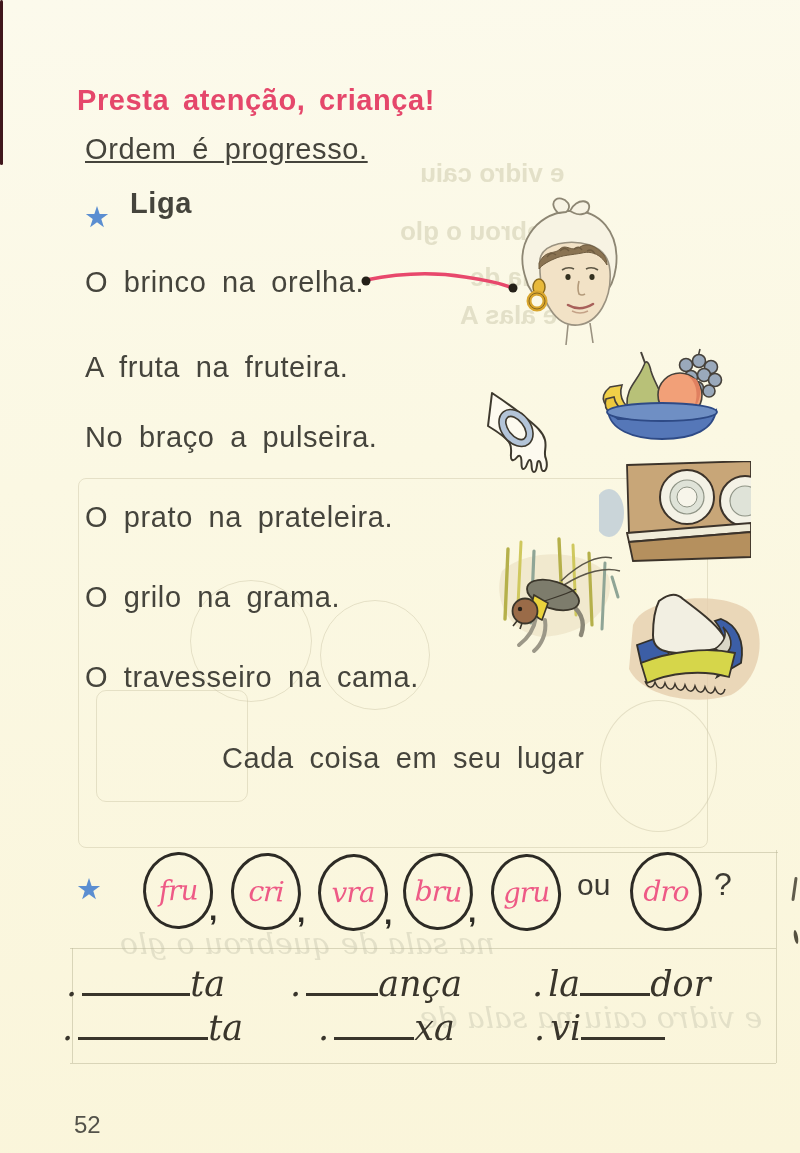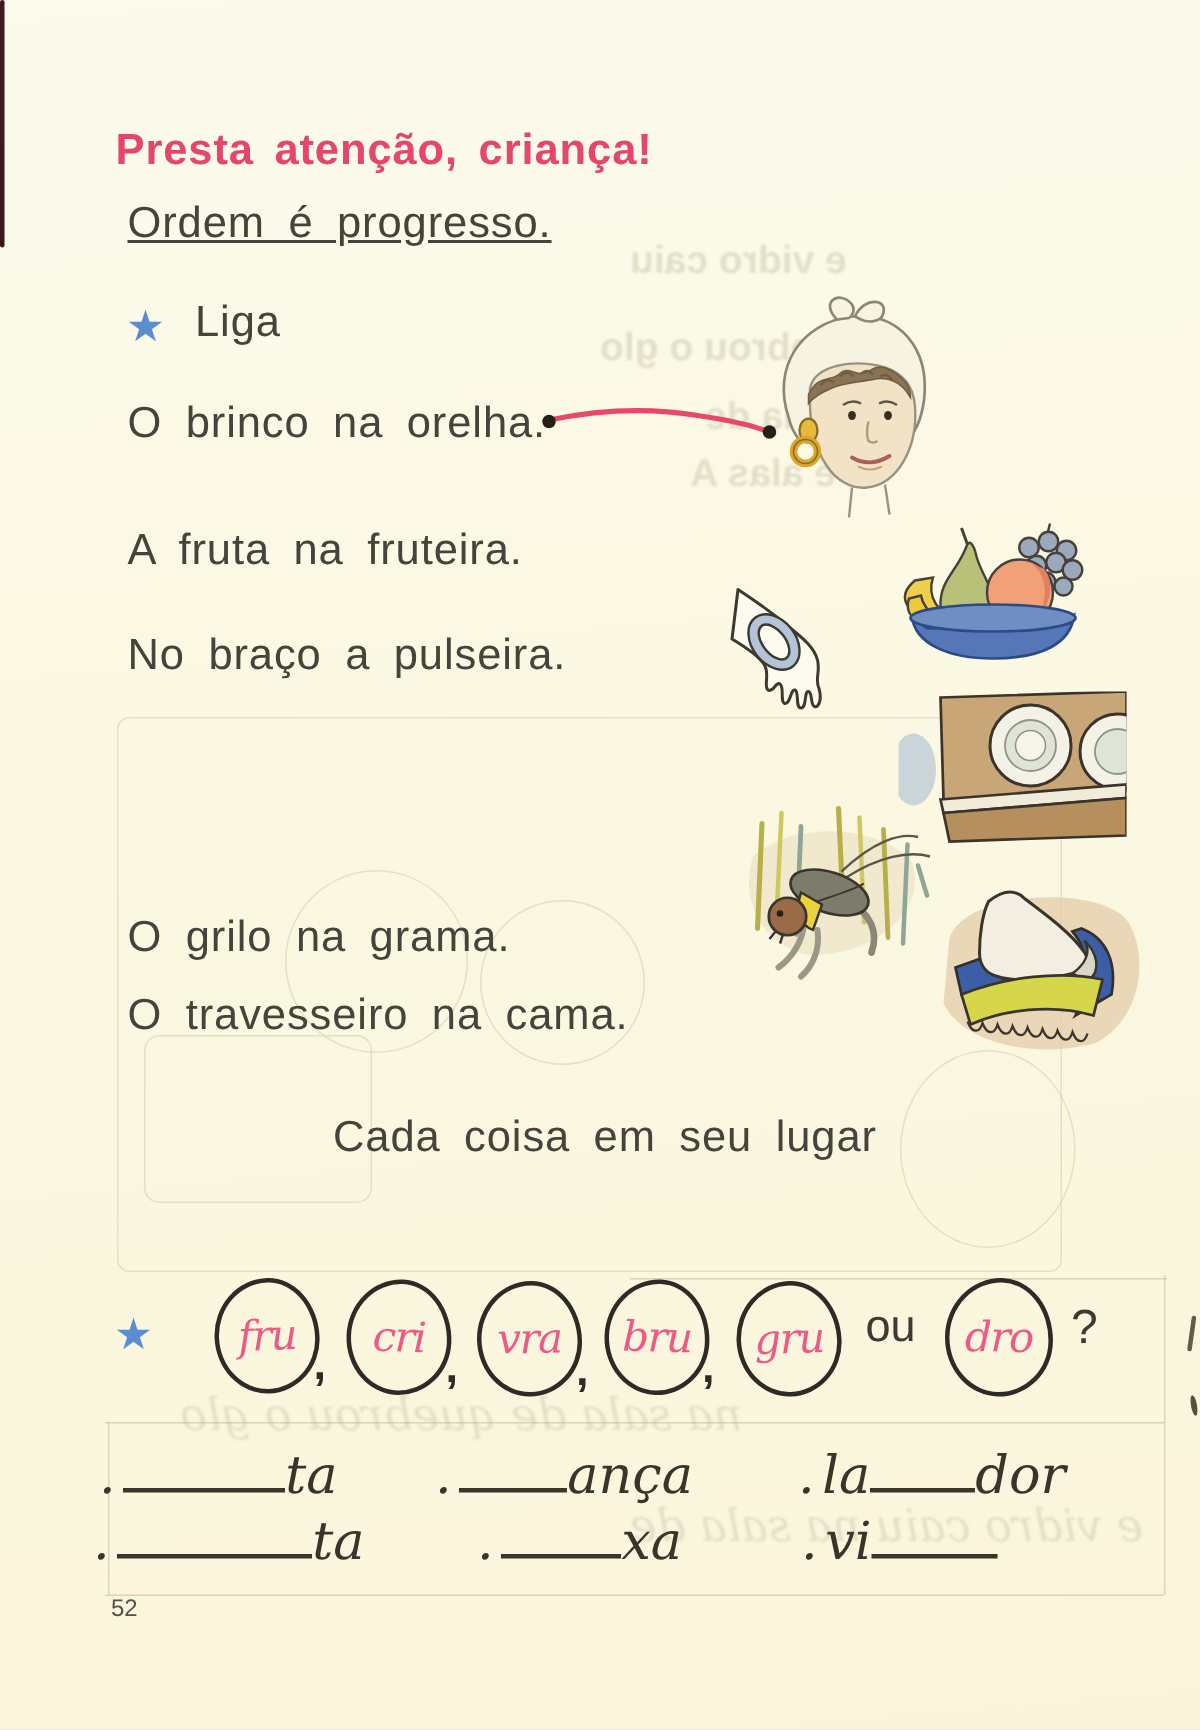--- a/index.html
+++ b/index.html
@@ -6,21 +6,21 @@
   .page{
     position:relative;width:800px;height:1153px;margin:0 auto;overflow:hidden;
     background:linear-gradient(175deg,#fcfaec 0%,#fbf8e3 40%,#faf5da 100%);
     font-family:"Liberation Sans",sans-serif;color:#45443c;
   }
   
   .t{position:absolute;white-space:nowrap;}
   .title{font-size:29px;font-weight:bold;color:#e5476b;letter-spacing:0.6px;word-spacing:5px;}
   .body-line{font-size:29px;letter-spacing:0.6px;word-spacing:7px;color:#45443c;}
   .star{font-size:29px;color:#5b8ed1;}
-  .print-small{font-size:16px;color:#53524a;}
+  .print-small{font-size:24px;color:#53524a;margin-top:47px;}
   
   .circle{
     position:absolute;width:64px;height:71px;border:3px solid #2d2b25;
     border-radius:52% 48% 50% 50% / 50% 53% 47% 50%;
     display:flex;align-items:center;justify-content:center;background:transparent;
   }
   .syll{font-family:"DejaVu Serif",serif;font-style:italic;font-size:28px;color:#ee5a86;letter-spacing:-1px;}
   .comma{position:absolute;font-size:30px;color:#2d2b25;font-weight:bold;}
   .plain{font-size:30px;color:#3c3a33;}
   
@@ -62,26 +62,27 @@
   <div class="faint-line" style="left:776px;top:850px;width:1px;height:213px;"></div>
 
   <div class="edge-mark" style="left:0;top:0;width:3px;height:165px;background:#40171c;"></div>
   <div class="edge-mark" style="left:793px;top:877px;width:3px;height:24px;transform:rotate(8deg);opacity:.85;"></div>
   <div class="edge-mark" style="left:794px;top:930px;width:4px;height:14px;border-radius:50%;transform:rotate(-10deg);background:#55503f;"></div>
 
   <div class="t title" style="left:77px;top:84px;">Presta atenção, criança!</div>
   <div class="t body-line" style="left:85px;top:133px;text-decoration:underline;">Ordem é progresso.</div>
 
   <span class="t star" style="left:84px;top:200px;">★</span>
-  <div class="t body-line" style="left:130px;top:199px;">Liga</div>
+  <div class="t body-line" style="left:130px;top:187px;font-weight:bold;">Liga</div>
 
   <div class="t body-line" style="left:85px;top:266px;">O brinco na orelha.</div>
   <div class="t body-line" style="left:85px;top:351px;">A fruta na fruteira.</div>
   <div class="t body-line" style="left:85px;top:421px;">No braço a pulseira.</div>
-  <div class="t body-line" style="left:85px;top:581px;margin-top:28px;">O grilo na grama.</div>
+  <div class="t body-line" style="left:85px;top:501px;">O prato na prateleira.</div>
+  <div class="t body-line" style="left:85px;top:581px;">O grilo na grama.</div>
   <div class="t body-line" style="left:85px;top:661px;">O travesseiro na cama.</div>
 
   <svg class="illus" style="left:360px;top:270px;" width="165" height="28" viewBox="0 0 165 28">
     <path d="M6,10 C40,3 75,2 105,7 C125,10 142,13 152,18" fill="none" stroke="#e8486c" stroke-width="3.4" stroke-linecap="round"></path>
     <circle cx="6" cy="11" r="4.5" fill="#242018"></circle>
     <circle cx="153" cy="18" r="4.5" fill="#242018"></circle>
   </svg>
 
   <svg class="illus" style="left:492px;top:197px;" width="150" height="152" viewBox="0 0 150 152">
     <g stroke="#8d8673" stroke-width="1.8" fill="#f7f3e3" stroke-linejoin="round">

